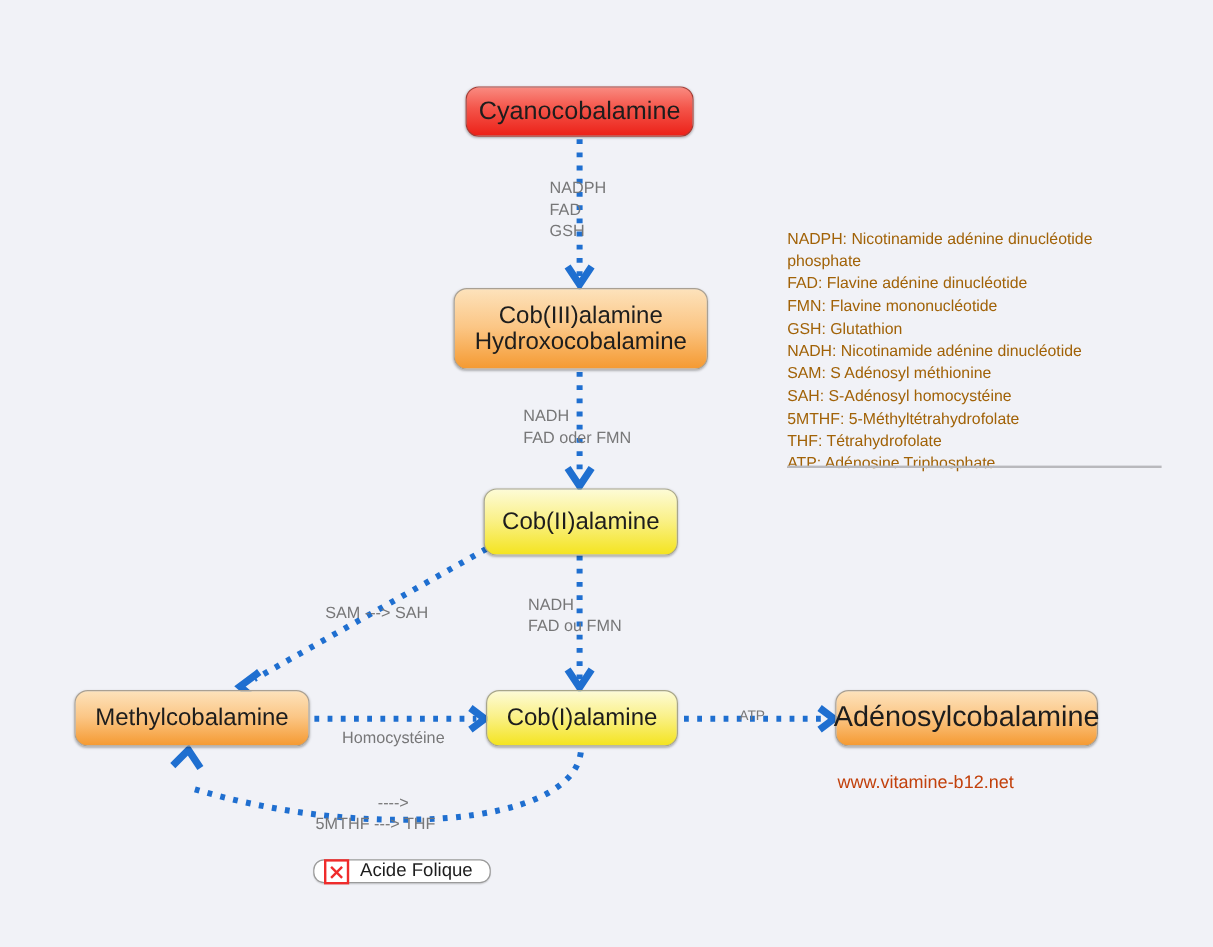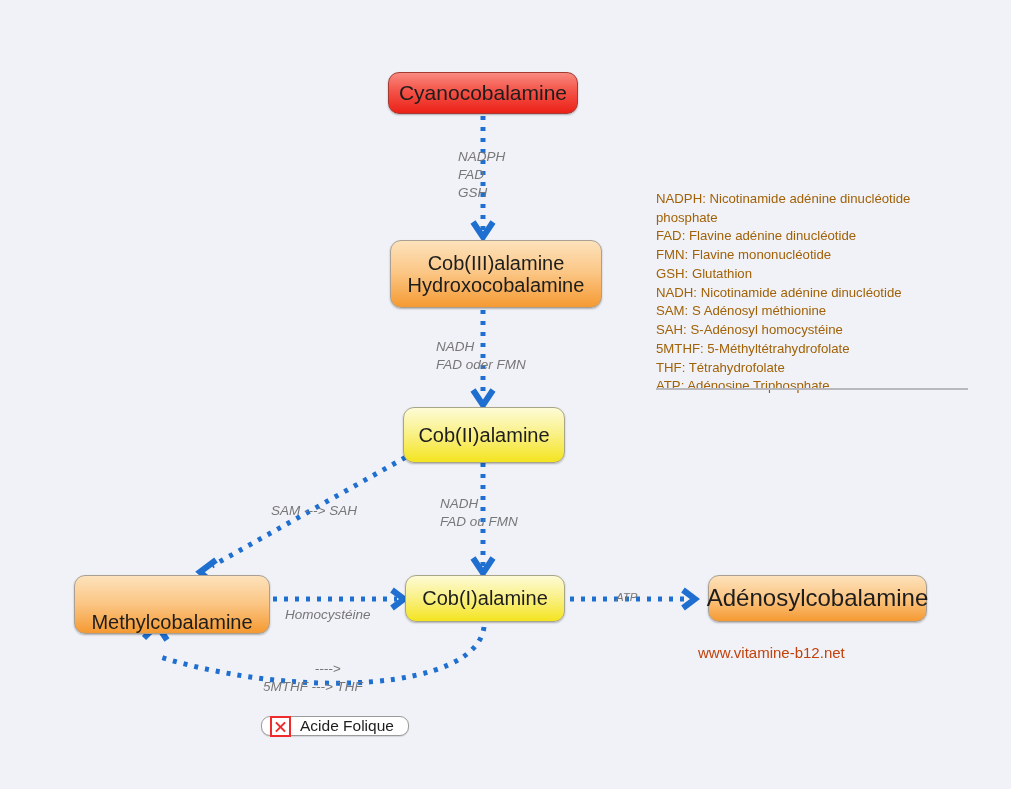--- a/index.html
+++ b/index.html
@@ -36,41 +36,39 @@
     line-height: 1.12;
     z-index: 3;
   }
   .node-red {
     background: linear-gradient(to bottom, #f98a80 0%, #f4564b 42%, #ec2118 100%);
     border-color: #a33b33;
   }
   .node-orange {
     background: linear-gradient(to bottom, #fde2bb 0%, #fbc685 48%, #f59a32 100%);
     border-color: #a9a093;
-    margin-left: 12px;
   }
   .node-yellow {
     background: linear-gradient(to bottom, #fdfbd6 0%, #faf18a 46%, #f4e420 100%);
     border-color: #a8a68a;
   }
   .n-cyano   { left:388px; top:72px;  width:190px; height:42px; font-size:21px; }
   .n-cob3    { left:378px; top:240px; width:212px; height:68px; font-size:20px; }
   .n-cob2    { left:403px; top:407px; width:162px; height:56px; font-size:20px; }
-  .n-methyl  { left:62px;  top:575px; width:196px; height:59px; font-size:20px;align-items:flex-end; }
+  .n-methyl  { left:62px;  top:575px; width:196px; height:47px; font-size:20px; }
   .n-cob1    { left:405px; top:575px; width:160px; height:47px; font-size:20px; }
   .n-adeno   { left:696px; top:575px; width:219px; height:47px; font-size:24px; }
 
   .edge-label {
     position: absolute;
     color: #777778;
     font-size: 13.5px;
     line-height: 1.34;
     white-space: pre;
     z-index: 4;
-    font-style: italic;
   }
   .lbl-nadph { left:458px; top:148px; }
   .lbl-nadh1 { left:436px; top:338px; }
   .lbl-samsah{ left:271px; top:502px; }
   .lbl-nadh2 { left:440px; top:495px; }
   .lbl-homo  { left:285px; top:570px; text-align:center; }
   .lbl-atp   { left:616px; top:590px; font-size:11.5px; }
   .lbl-5mthf { left:263px; top:678px; }
 
   .legend {

